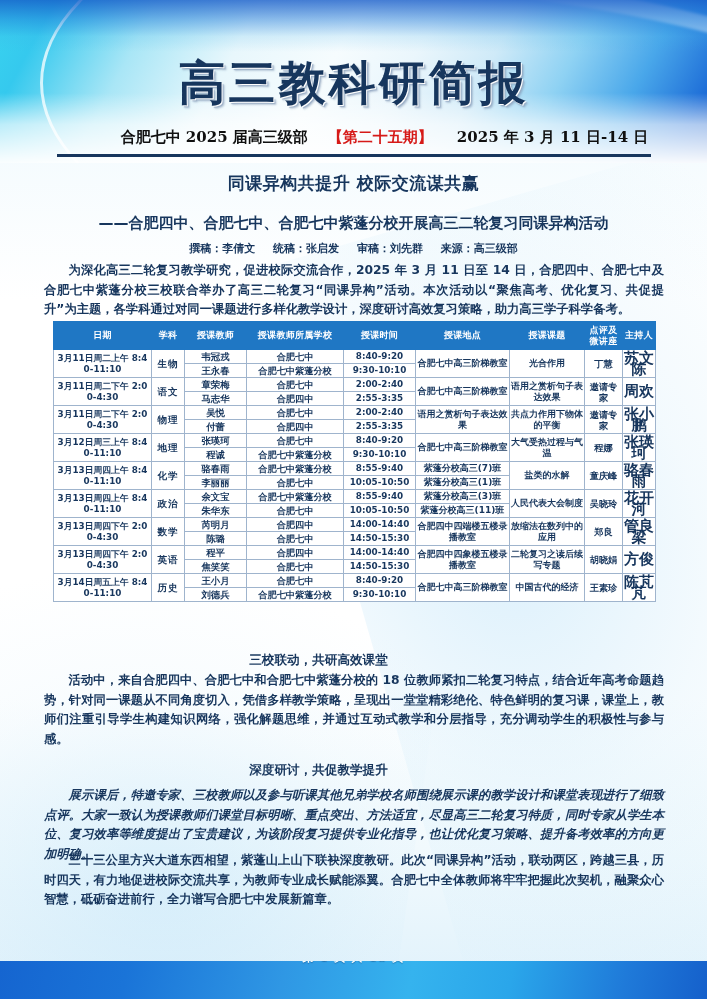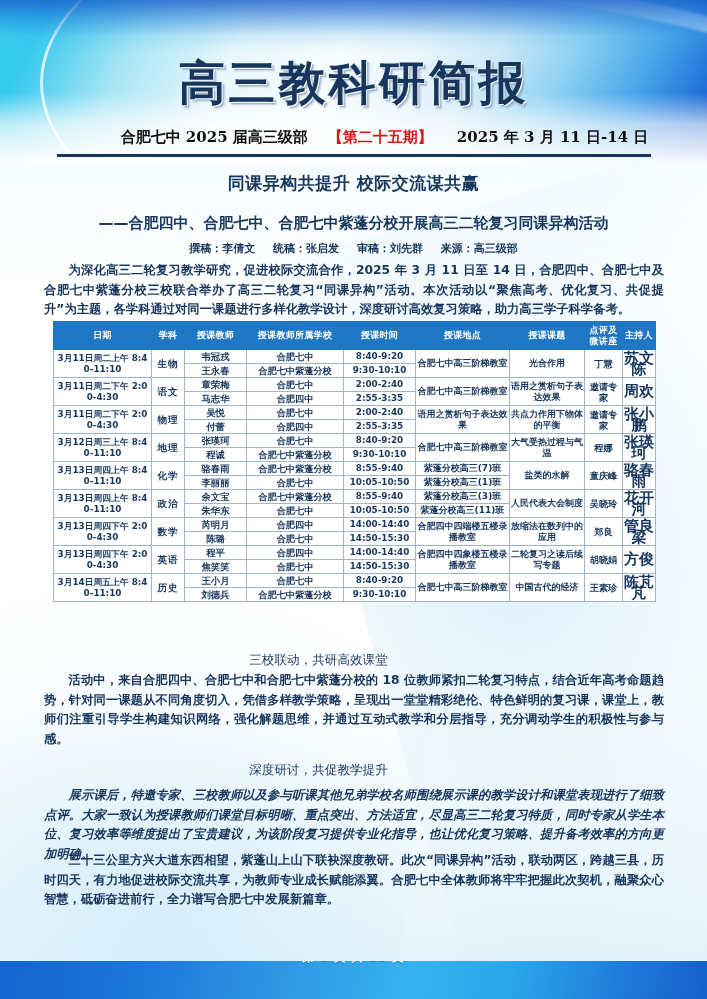--- a/index.html
+++ b/index.html
@@ -224,21 +224,21 @@
     text-justify: inter-ideograph;
   }
   .body-text.indent { text-indent: 2em; }
 
   .section-title {
     position: absolute;
     left: 0;
     width: 637px;
     text-align: center;
     font-size: 12.6px;
-    font-weight: normal;
+    font-weight: bold;
     color: #17365d;
   }
 
   #intro-para  { top: 261px; }
   #sec1-title  { top: 652px; }
   #sec1-para   { top: 671px; }
   #sec2-title  { top: 762px; }
   #sec2-para   { top: 786px; font-style: italic; }
   #closing-para{ top: 851px; }
 

